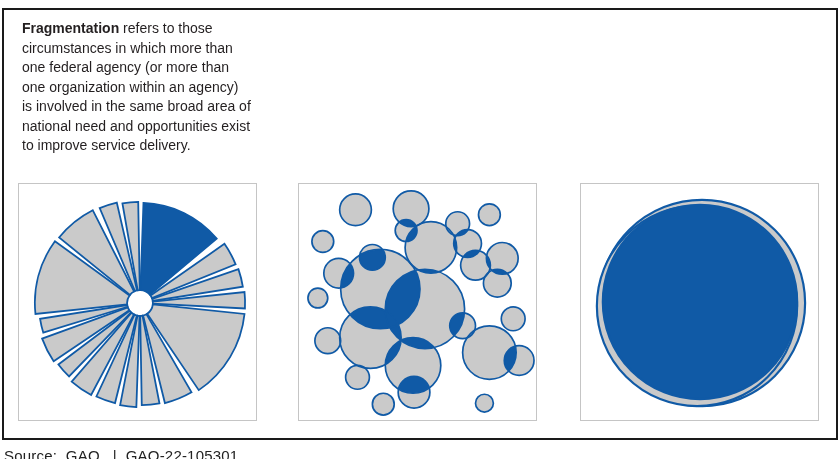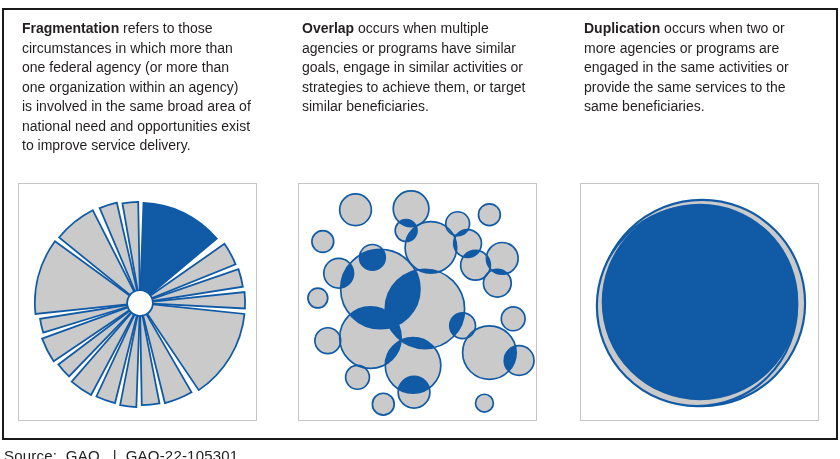--- a/index.html
+++ b/index.html
@@ -49,25 +49,20 @@
           <path d="M109.57,123.80 L24.46,149.82 A102,102 0 0 1 21.26,135.96 L109.16,122.03 A13,13 0 0 0 109.57,123.80 Z" fill="#CACACA" stroke="#105AA6" stroke-width="1.8"></path>
           <path d="M109.07,121.36 L16.58,131.08 A106,106 0 0 1 36.24,57.69 L111.48,112.36 A13,13 0 0 0 109.07,121.36 Z" fill="#CACACA" stroke="#105AA6" stroke-width="1.8"></path>
           <path d="M111.90,111.82 L40.40,53.92 A105,105 0 0 1 74.33,26.44 L116.10,108.42 A13,13 0 0 0 111.90,111.82 Z" fill="#CACACA" stroke="#105AA6" stroke-width="1.8"></path>
           <path d="M116.92,108.03 L81.36,24.27 A104,104 0 0 1 98.61,18.67 L119.08,107.33 A13,13 0 0 0 116.92,108.03 Z" fill="#CACACA" stroke="#105AA6" stroke-width="1.8"></path>
           <path d="M119.74,107.20 L104.29,19.55 A102,102 0 0 1 120.22,18.02 L121.77,107.00 A13,13 0 0 0 119.74,107.20 Z" fill="#CACACA" stroke="#105AA6" stroke-width="1.8"></path>
         </svg>
       </div>
   </section>
 
   <section class="col col-2">
-    <p class="def"><b class="term">Overlap</b><span> occurs when multiple
-agencies or programs have similar
-goals, engage in similar activities or
-strategies to achieve them, or target
-similar beneficiaries.</span></p>
     <div class="illus" id="illus-overlap">
         <svg viewBox="0 0 239 238">
           <defs>
             <clipPath id="ov-clip-0">
               <circle cx="57" cy="26" r="16"></circle>
             </clipPath>
             <clipPath id="ov-clip-1">
               <circle cx="113" cy="25" r="18"></circle>
             </clipPath>
             <clipPath id="ov-clip-2">
@@ -222,25 +217,20 @@
             <circle cx="192" cy="170" r="27" fill="none" stroke="#105AA6" stroke-width="1.7"></circle>
             <circle cx="222" cy="178" r="15" fill="none" stroke="#105AA6" stroke-width="1.7"></circle>
             <circle cx="187" cy="221" r="9" fill="none" stroke="#105AA6" stroke-width="1.7"></circle>
             <circle cx="216" cy="136" r="12" fill="none" stroke="#105AA6" stroke-width="1.7"></circle>
           </g>
         </svg>
       </div>
   </section>
 
   <section class="col col-3">
-    <p class="def"><b class="term">Duplication</b><span> occurs when two or
-more agencies or programs are
-engaged in the same activities or
-provide the same services to the
-same beneficiaries.</span></p>
     <div class="illus" id="illus-dup">
         <svg viewBox="0 0 239 238">
           <circle cx="122" cy="120" r="104" fill="#CACACA" stroke="#105AA6" stroke-width="2.2"></circle>
           <circle cx="117" cy="123" r="101" fill="#CACACA" stroke="#105AA6" stroke-width="2.2"></circle>
           <circle cx="120" cy="119" r="98" fill="#105AA6" stroke="#105AA6" stroke-width="2.2"></circle>
         </svg>
       </div>
   </section>
 
   <div class="source">Source:  GAO.  |  GAO-22-105301</div>

